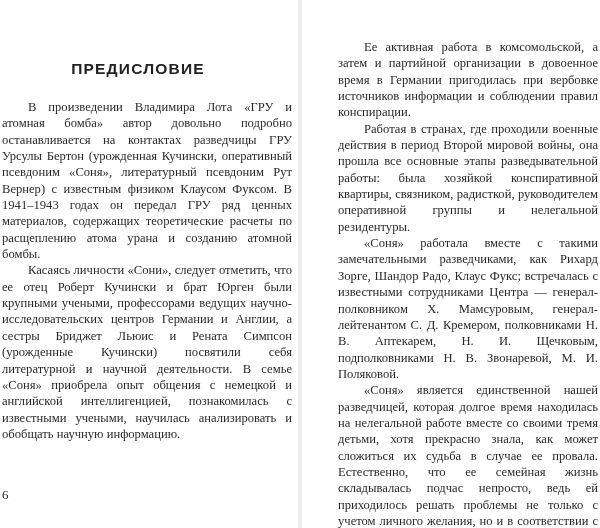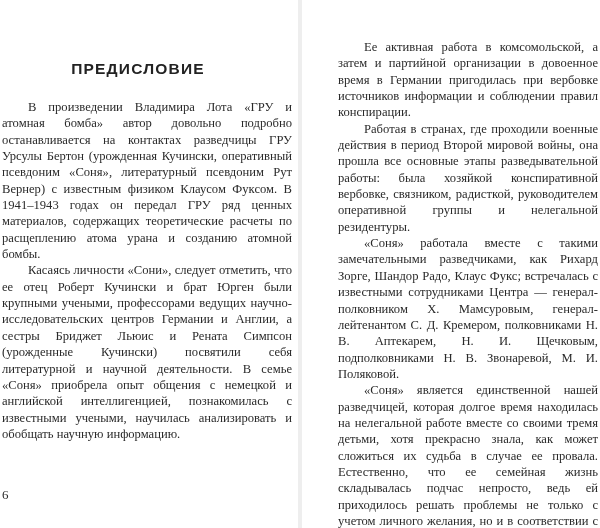--- a/index.html
+++ b/index.html
@@ -29,18 +29,18 @@
 
   </div>
   <div class="page-number">6</div>
 </div>
 
 <div class="gutter"></div>
 
 <div class="page" id="right-page">
   <div class="body" id="right-body">
     <p>Ее активная работа в комсомольской, а затем и партийной организации в довоенное время в Германии пригодилась при вербовке источников информации и соблюдении правил конспирации.</p>
-    <p>Работая в странах, где проходили военные действия в период Второй мировой войны, она прошла все основные этапы разведывательной работы: была хозяйкой конспиративной вербовке, связником, радисткой, руководителем оперативной группы и нелегальной резидентуры.</p>
+    <p>Работая в странах, где проходили военные действия в период Второй мировой войны, она прошла все основные этапы разведывательной работы: была хозяйкой конспиративной квартиры, связником, радисткой, руководителем оперативной группы и нелегальной резидентуры.</p>
     <p>«Соня» работала вместе с такими замечательными разведчиками, как Рихард Зорге, Шандор Радо, Клаус Фукс; встречалась с известными сотрудниками Центра — генерал-полковником Х. Мамсуровым, генерал-лейтенантом С. Д. Кремером, полковниками Н. В. Аптекарем, Н. И. Щечковым, подполковниками Н. В. Звонаревой, М. И. Поляковой.</p>
     <p>«Соня» является единственной нашей разведчицей, которая долгое время находилась на нелегальной работе вместе со своими тремя детьми, хотя прекрасно знала, как может сложиться их судьба в случае ее провала. Естественно, что ее семейная жизнь складывалась подчас непросто, ведь ей приходилось решать проблемы не только с учетом личного желания, но и в соответствии с требованиями оперативной работы.</p>
 
   </div>
 </div>
 
 </body></html>

